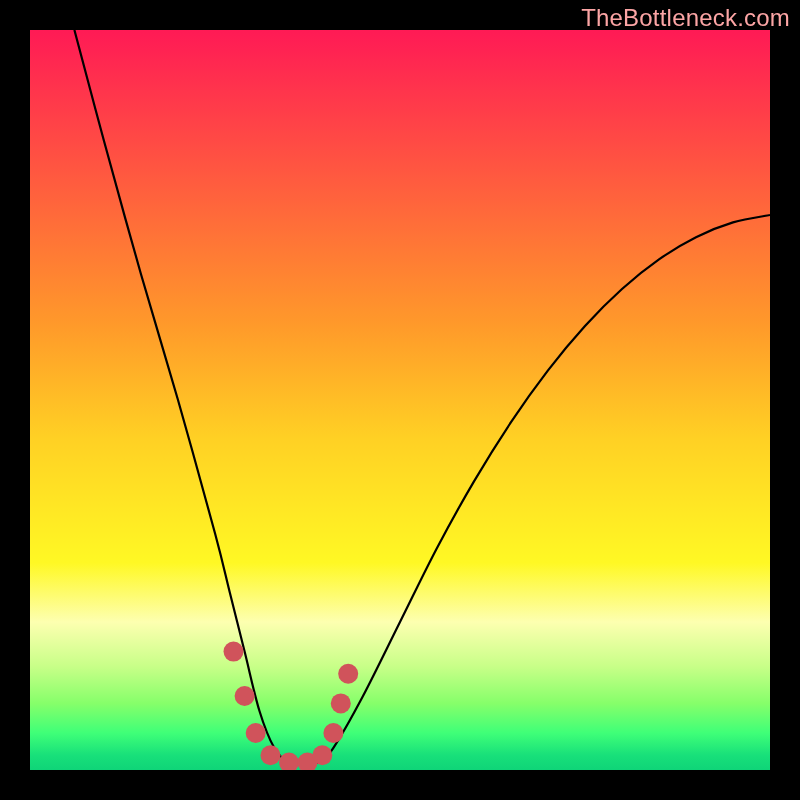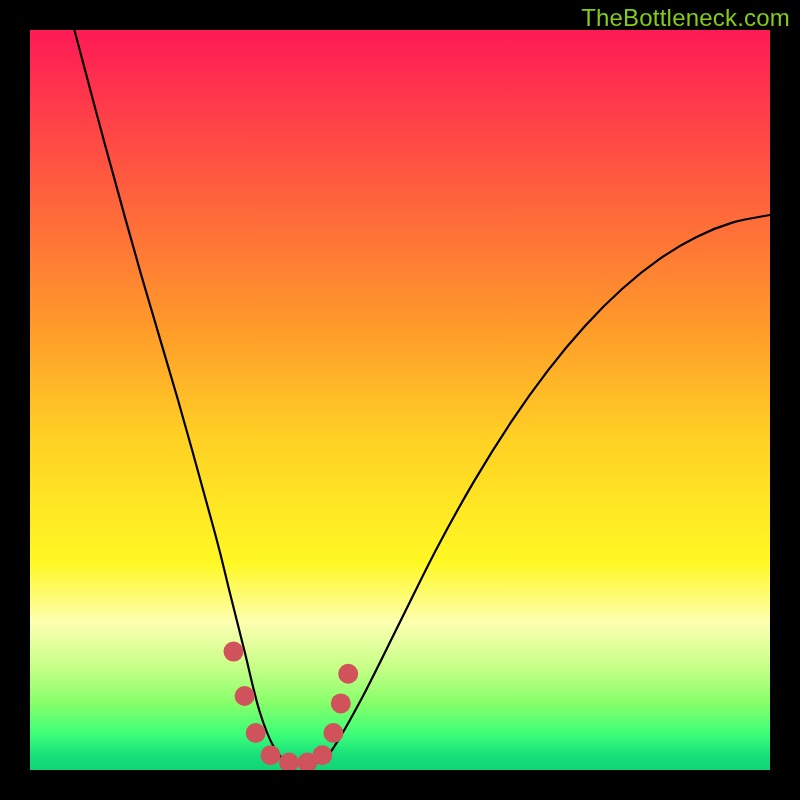--- a/index.html
+++ b/index.html
@@ -39,21 +39,21 @@
       #86ff6a 91%,
       #3fff78 95%,
       #18e07a 98%,
       #0fd478 100%
     );
   }
   .watermark {
     position: absolute;
     top: 4px;
     right: 10px;
-    color: #84cc16;
+    color: #fca5a5;
     font-size: 24px;
     font-weight: 400;
     letter-spacing: 0.2px;
     font-family: Arial, Helvetica, sans-serif;
   }
   svg.curve {
     position: absolute;
     top: 0;
     left: 0;
     width: 740px;

